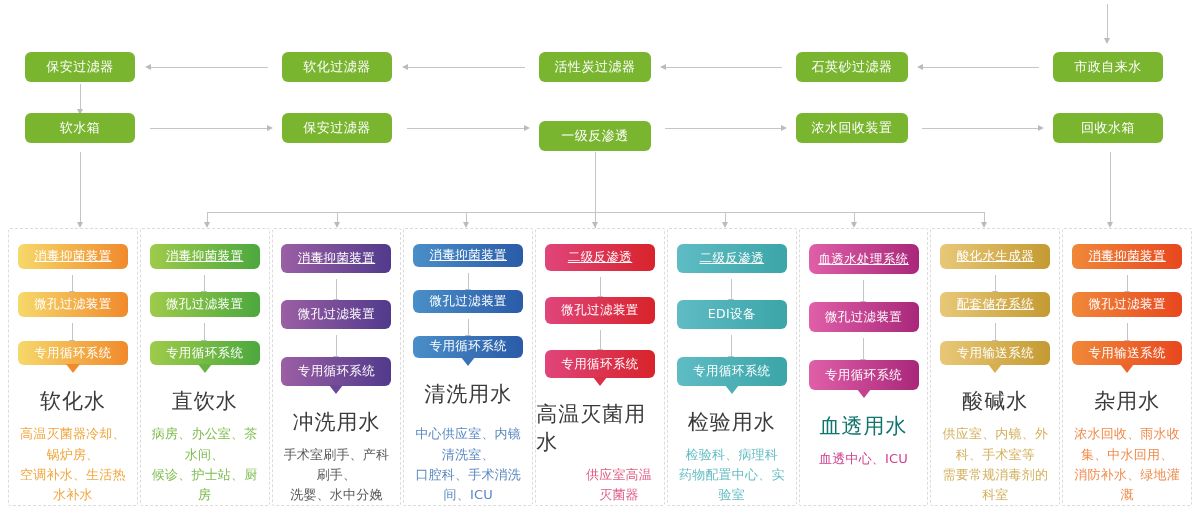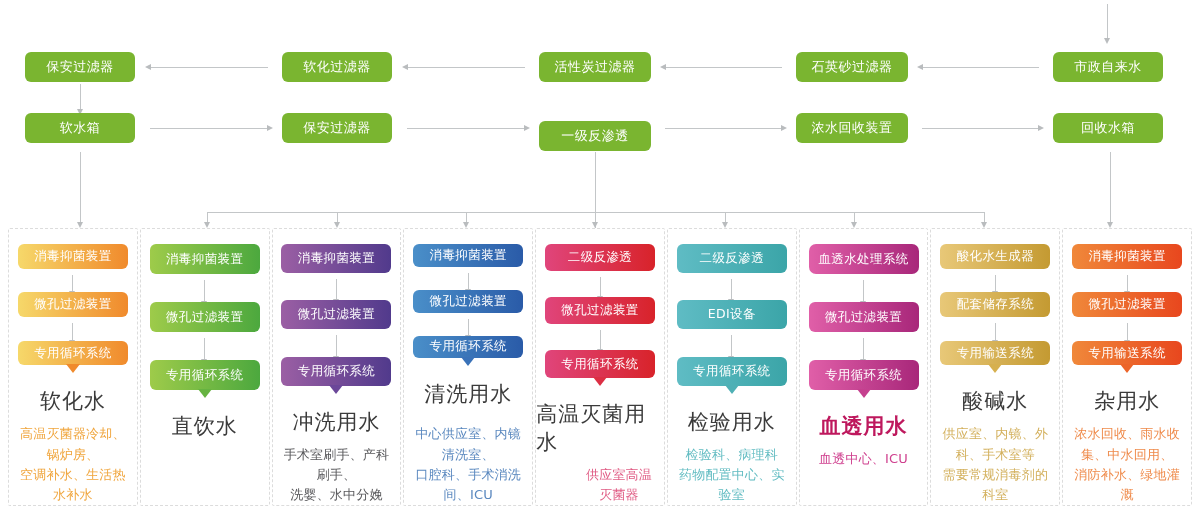--- a/index.html
+++ b/index.html
@@ -35,21 +35,21 @@
     display:flex;flex-direction:column;align-items:center;
   }
   .col:last-child{margin-right:0;}
 
   .stepbox{
     position:relative;width:110px;height:30px;border-radius:6px;
     display:flex;align-items:center;justify-content:center;
     color:#fff;font-size:12.5px;letter-spacing:.4px;
     box-sizing:border-box;
   }
-  .stepbox.s1{margin-top:15px;}
+  .stepbox.s1{margin-top:15px;text-decoration:underline;}
   .stepbox.s3::after{
     content:"";position:absolute;left:50%;bottom:-8px;margin-left:-7px;
     width:0;height:0;border-left:7px solid transparent;border-right:7px solid transparent;
     border-top:9px solid var(--tipc);
   }
   .connector{
     width:1px;height:22px;background:#c3c6c8;margin:6px 0 0 0;position:relative;
   }
   .connector::after{
     content:"";position:absolute;left:-3px;bottom:-5px;width:0;height:0;
@@ -162,20 +162,21 @@
         <div class="coltitle" style="color: rgb(59, 59, 59);">软化水</div>
         <div class="coldesc" style="color: rgb(240, 165, 60);">高温灭菌器冷却、锅炉房、<br>空调补水、生活热水补水</div>
       </div>
       <div class="col">
         <div class="stepbox s1 s1" style="background: linear-gradient(to right, rgb(158, 203, 74), rgb(76, 168, 62)); --tipc: #66b341;">消毒抑菌装置</div>
         <div class="connector"></div>
         <div class="stepbox s2" style="background: linear-gradient(to right, rgb(158, 203, 74), rgb(76, 168, 62)); --tipc: #66b341;">微孔过滤装置</div>
         <div class="connector"></div>
         <div class="stepbox s3" style="background: linear-gradient(to right, rgb(158, 203, 74), rgb(76, 168, 62)); --tipc: #66b341;">专用循环系统</div>
         <div class="coltitle" style="color: rgb(59, 59, 59);">直饮水</div>
+        <div class="coldesc" style="color: rgb(123, 187, 74);">病房、办公室、茶水间、<br>候诊、护士站、厨房</div>
       </div>
       <div class="col">
         <div class="stepbox s1 s1" style="background: linear-gradient(to right, rgb(155, 95, 164), rgb(81, 58, 140)); --tipc: #6b4799;">消毒抑菌装置</div>
         <div class="connector"></div>
         <div class="stepbox s2" style="background: linear-gradient(to right, rgb(155, 95, 164), rgb(81, 58, 140)); --tipc: #6b4799;">微孔过滤装置</div>
         <div class="connector"></div>
         <div class="stepbox s3" style="background: linear-gradient(to right, rgb(155, 95, 164), rgb(81, 58, 140)); --tipc: #6b4799;">专用循环系统</div>
         <div class="coltitle" style="color: rgb(59, 59, 59);">冲洗用水</div>
         <div class="coldesc" style="color: rgb(88, 88, 91);">手术室刷手、产科刷手、<br>洗婴、水中分娩</div>
       </div>
@@ -205,27 +206,27 @@
         <div class="stepbox s3" style="background: linear-gradient(to right, rgb(95, 188, 196), rgb(59, 165, 168)); --tipc: #4eb0b5;">专用循环系统</div>
         <div class="coltitle" style="color: rgb(59, 59, 59);">检验用水</div>
         <div class="coldesc" style="color: rgb(98, 188, 194);">检验科、病理科<br>药物配置中心、实验室</div>
       </div>
       <div class="col">
         <div class="stepbox s1 s1" style="background: linear-gradient(to right, rgb(224, 95, 168), rgb(168, 39, 122)); border-radius: 7px; --tipc: #c5408f;">血透水处理系统</div>
         <div class="connector"></div>
         <div class="stepbox s2" style="background: linear-gradient(to right, rgb(224, 95, 168), rgb(168, 39, 122)); --tipc: #c5408f;">微孔过滤装置</div>
         <div class="connector"></div>
         <div class="stepbox s3" style="background: linear-gradient(to right, rgb(224, 95, 168), rgb(168, 39, 122)); --tipc: #c5408f;">专用循环系统</div>
-        <div class="coltitle" style="color: #be185d; font-weight: bold;">血透用水</div>
+        <div class="coltitle" style="color: #0f766e;">血透用水</div>
         <div class="coldesc" style="color: rgb(207, 63, 142);">血透中心、ICU</div>
       </div>
       <div class="col">
         <div class="stepbox s1 s1" style="background: linear-gradient(to right, rgb(232, 200, 120), rgb(196, 154, 50)); --tipc: #d6b04f;">酸化水生成器</div>
         <div class="connector"></div>
-        <div class="stepbox s2" style="background: linear-gradient(to right, rgb(232, 200, 120), rgb(196, 154, 50)); --tipc: #d6b04f;">配套储存系统</div>
+        <div class="stepbox s2" style="background: linear-gradient(to right, rgb(232, 200, 120), rgb(196, 154, 50)); text-decoration: underline; --tipc: #d6b04f;">配套储存系统</div>
         <div class="connector"></div>
         <div class="stepbox s3" style="background: linear-gradient(to right, rgb(232, 200, 120), rgb(196, 154, 50)); --tipc: #d6b04f;">专用输送系统</div>
         <div class="coltitle" style="color: rgb(59, 59, 59);">酸碱水</div>
         <div class="coldesc" style="color: rgb(211, 176, 92);">供应室、内镜、外科、手术室等<br>需要常规消毒剂的科室</div>
       </div>
       <div class="col">
         <div class="stepbox s1 s1" style="background: linear-gradient(to right, rgb(240, 136, 58), rgb(232, 71, 30)); --tipc: #ec6429;">消毒抑菌装置</div>
         <div class="connector"></div>
         <div class="stepbox s2" style="background: linear-gradient(to right, rgb(240, 136, 58), rgb(232, 71, 30)); --tipc: #ec6429;">微孔过滤装置</div>
         <div class="connector"></div>

